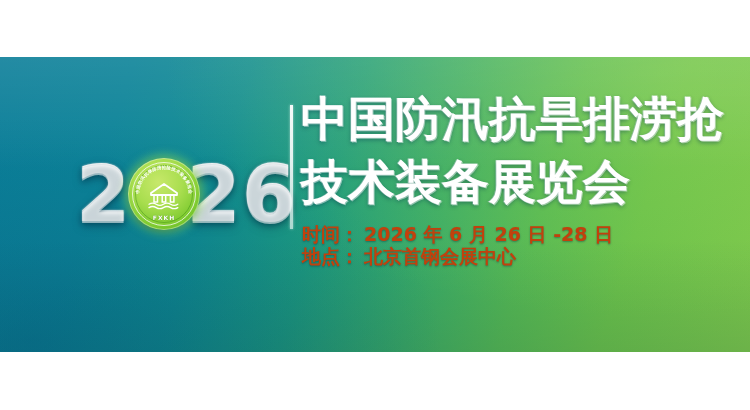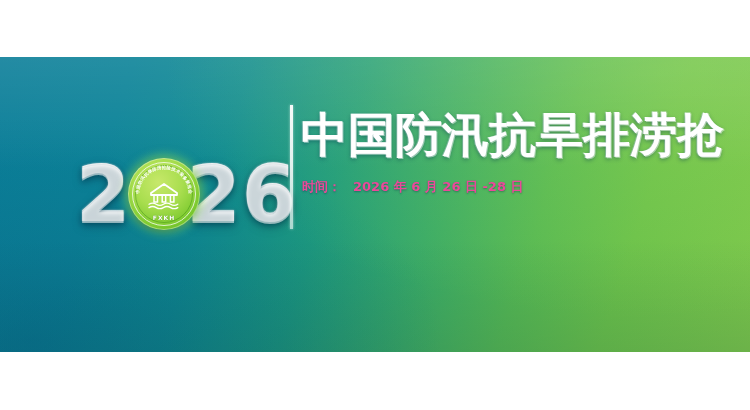--- a/index.html
+++ b/index.html
@@ -163,21 +163,21 @@
       rgba(255,255,255,0.95) 0%,
       rgba(255,255,255,0.85) 55%,
       rgba(220,240,235,0.75) 100%);
     box-shadow: 0 0 3px rgba(255,255,255,0.55);
   }
 
   
   .right-block {
     position: absolute;
     left: 301px;
-    top: 100px;
+    top: 84px;
     width: 449px;
   }
   .headline {
     font-family: "DejaVu Sans", "Liberation Sans", sans-serif;
     font-weight: 700;
     font-size: 47px;
     line-height: 62px;
     color: #ffffff;
     white-space: nowrap;
     letter-spacing: 0px;
@@ -190,23 +190,23 @@
   .headline.l2 { margin-top: 1px; }
 
   .details {
     margin-top: 10px;
     padding-left: 1px;
   }
   .detail-row {
     display: block;
     font-family: "DejaVu Sans", "Liberation Sans", sans-serif;
     font-weight: 700;
-    font-size: 13px;
+    font-size: 19px;
     line-height: 22px;
-    color: #ec4899;
+    color: #c2410c;
     white-space: nowrap;
     text-shadow: 0 1px 2px rgba(0,55,75,0.45);
   }
   .detail-label {
     display: inline-block;
     min-width: 46px;
   }
   .detail-value {
     display: inline-block;
     margin-left: 5px;
@@ -250,21 +250,25 @@
       </svg>
 
       <div class="emblem-caption">FXKH</div>
     </div>
   </div>
 
   <div class="divider"></div>
 
   <div class="right-block">
     <div class="headline l1">中国防汛抗旱排涝抢</div>
+    <div class="headline l2">技术装备展览会</div>
 
     <div class="details">
       <div class="detail-row">
         <span class="detail-label">时间：</span><span class="detail-value">2026 年 6 月 26 日 -28 日</span>
       </div>
+      <div class="detail-row">
+        <span class="detail-label">地点：</span><span class="detail-value">北京首钢会展中心</span>
+      </div>
     </div>
   </div>
 
 </div>
 
 </body></html>

